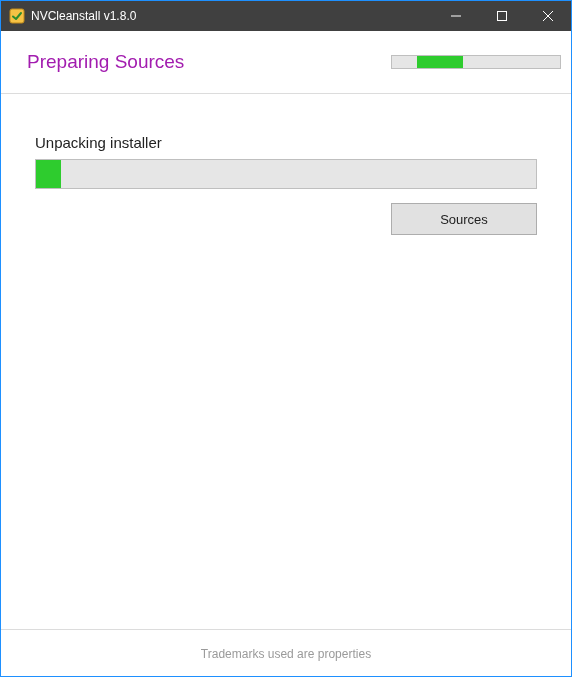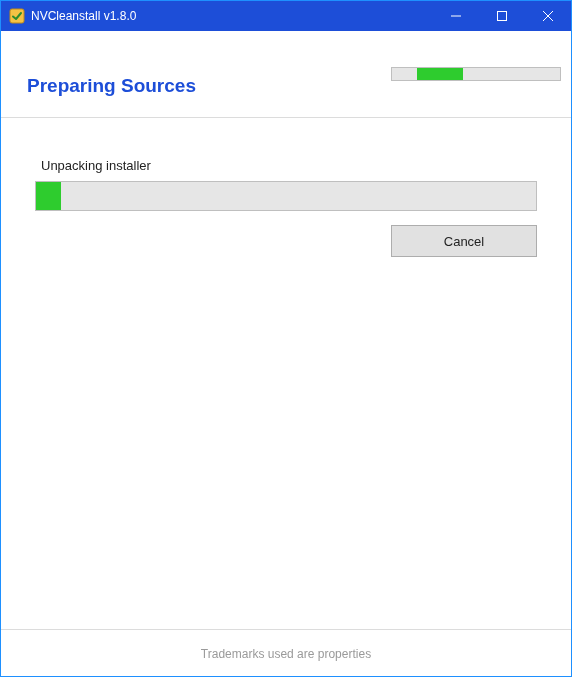--- a/index.html
+++ b/index.html
@@ -1,36 +1,36 @@
 <!DOCTYPE html>
 <html><head>
   <meta charset="utf-8">
   <style>
     * { box-sizing: border-box; margin: 0; padding: 0; }
     html, body { width: 572px; height: 677px; font-family: "Segoe UI", Tahoma, sans-serif; background: #fff; overflow: hidden; }
 
     .window { width: 572px; height: 677px; border: 1px solid #1e90ff; display: flex; flex-direction: column; background: #fff; }
 
     
-    .titlebar { height: 30px; background: #1d4ed8; display: flex; align-items: center; color: #fff; font-size: 12px; }
+    .titlebar { height: 30px; background: #404040; display: flex; align-items: center; color: #fff; font-size: 12px; }
     .titlebar .app-icon { width: 16px; height: 16px; margin-left: 8px; margin-right: 6px; display: inline-flex; align-items: center; justify-content: center; }
     .titlebar .title-text { flex: 0 0 auto; }
     .titlebar .spacer { flex: 1; }
     .win-btn { width: 46px; height: 30px; display: flex; align-items: center; justify-content: center; color: #fff; }
     .win-btn svg { stroke: #fff; }
 
     
     .header { display: flex; align-items: center; justify-content: space-between; padding: 20px 10px 20px 26px; border-bottom: 1px solid #dcdcdc; }
-    .header h1 { font-size: 19px; font-weight: 700; color: #1d4ed8; margin-top: 24px; }
+    .header h1 { font-size: 19px; font-weight: 400; color: #a21caf; }
     .top-progress { width: 170px; height: 14px; border: 1px solid #bfbfbf; background: #e6e6e6; position: relative; }
     .top-progress .seg { position: absolute; top: 0; bottom: 0; background: #2ecc2e; }
 
     
     .body { flex: 1; padding: 40px 34px 0 34px; position: relative; }
-    .status-label { font-size: 13px; color: #222; margin-bottom: 8px; margin-left: 6px; }
+    .status-label { font-size: 15px; color: #222; margin-bottom: 8px; }
     .main-progress { width: 100%; height: 30px; border: 1px solid #bfbfbf; background: #e6e6e6; position: relative; }
     .main-progress .fill { position: absolute; left: 0; top: 0; bottom: 0; background: #2ecc2e; }
 
     .cancel-row { display: flex; justify-content: flex-end; margin-top: 14px; }
     .btn-cancel { width: 146px; height: 32px; border: 1px solid #adadad; background: #e1e1e1; color: #222; font-size: 13px; display: flex; align-items: center; justify-content: center; cursor: pointer; }
 
     
     .footer { border-top: 1px solid #dcdcdc; padding: 16px 0 14px 0; text-align: center; color: #9a9a9a; font-size: 12px; line-height: 1.35; }
   </style>
 </head>
@@ -71,21 +71,21 @@
       <div class="seg" style="left: 15%; width: 27%;"></div>
     </div>
   </div>
 
   <div class="body">
     <div class="status-label">Unpacking installer</div>
     <div class="main-progress">
       <div class="fill" style="width: 5%;"></div>
     </div>
     <div class="cancel-row">
-      <div class="btn-cancel">Cancel</div>
+      <div class="btn-cancel">Sources</div>
     </div>
   </div>
 
   <div class="footer">
     <div>Trademarks used are properties</div>
   </div>
 
 </div>
 
 </body></html>

